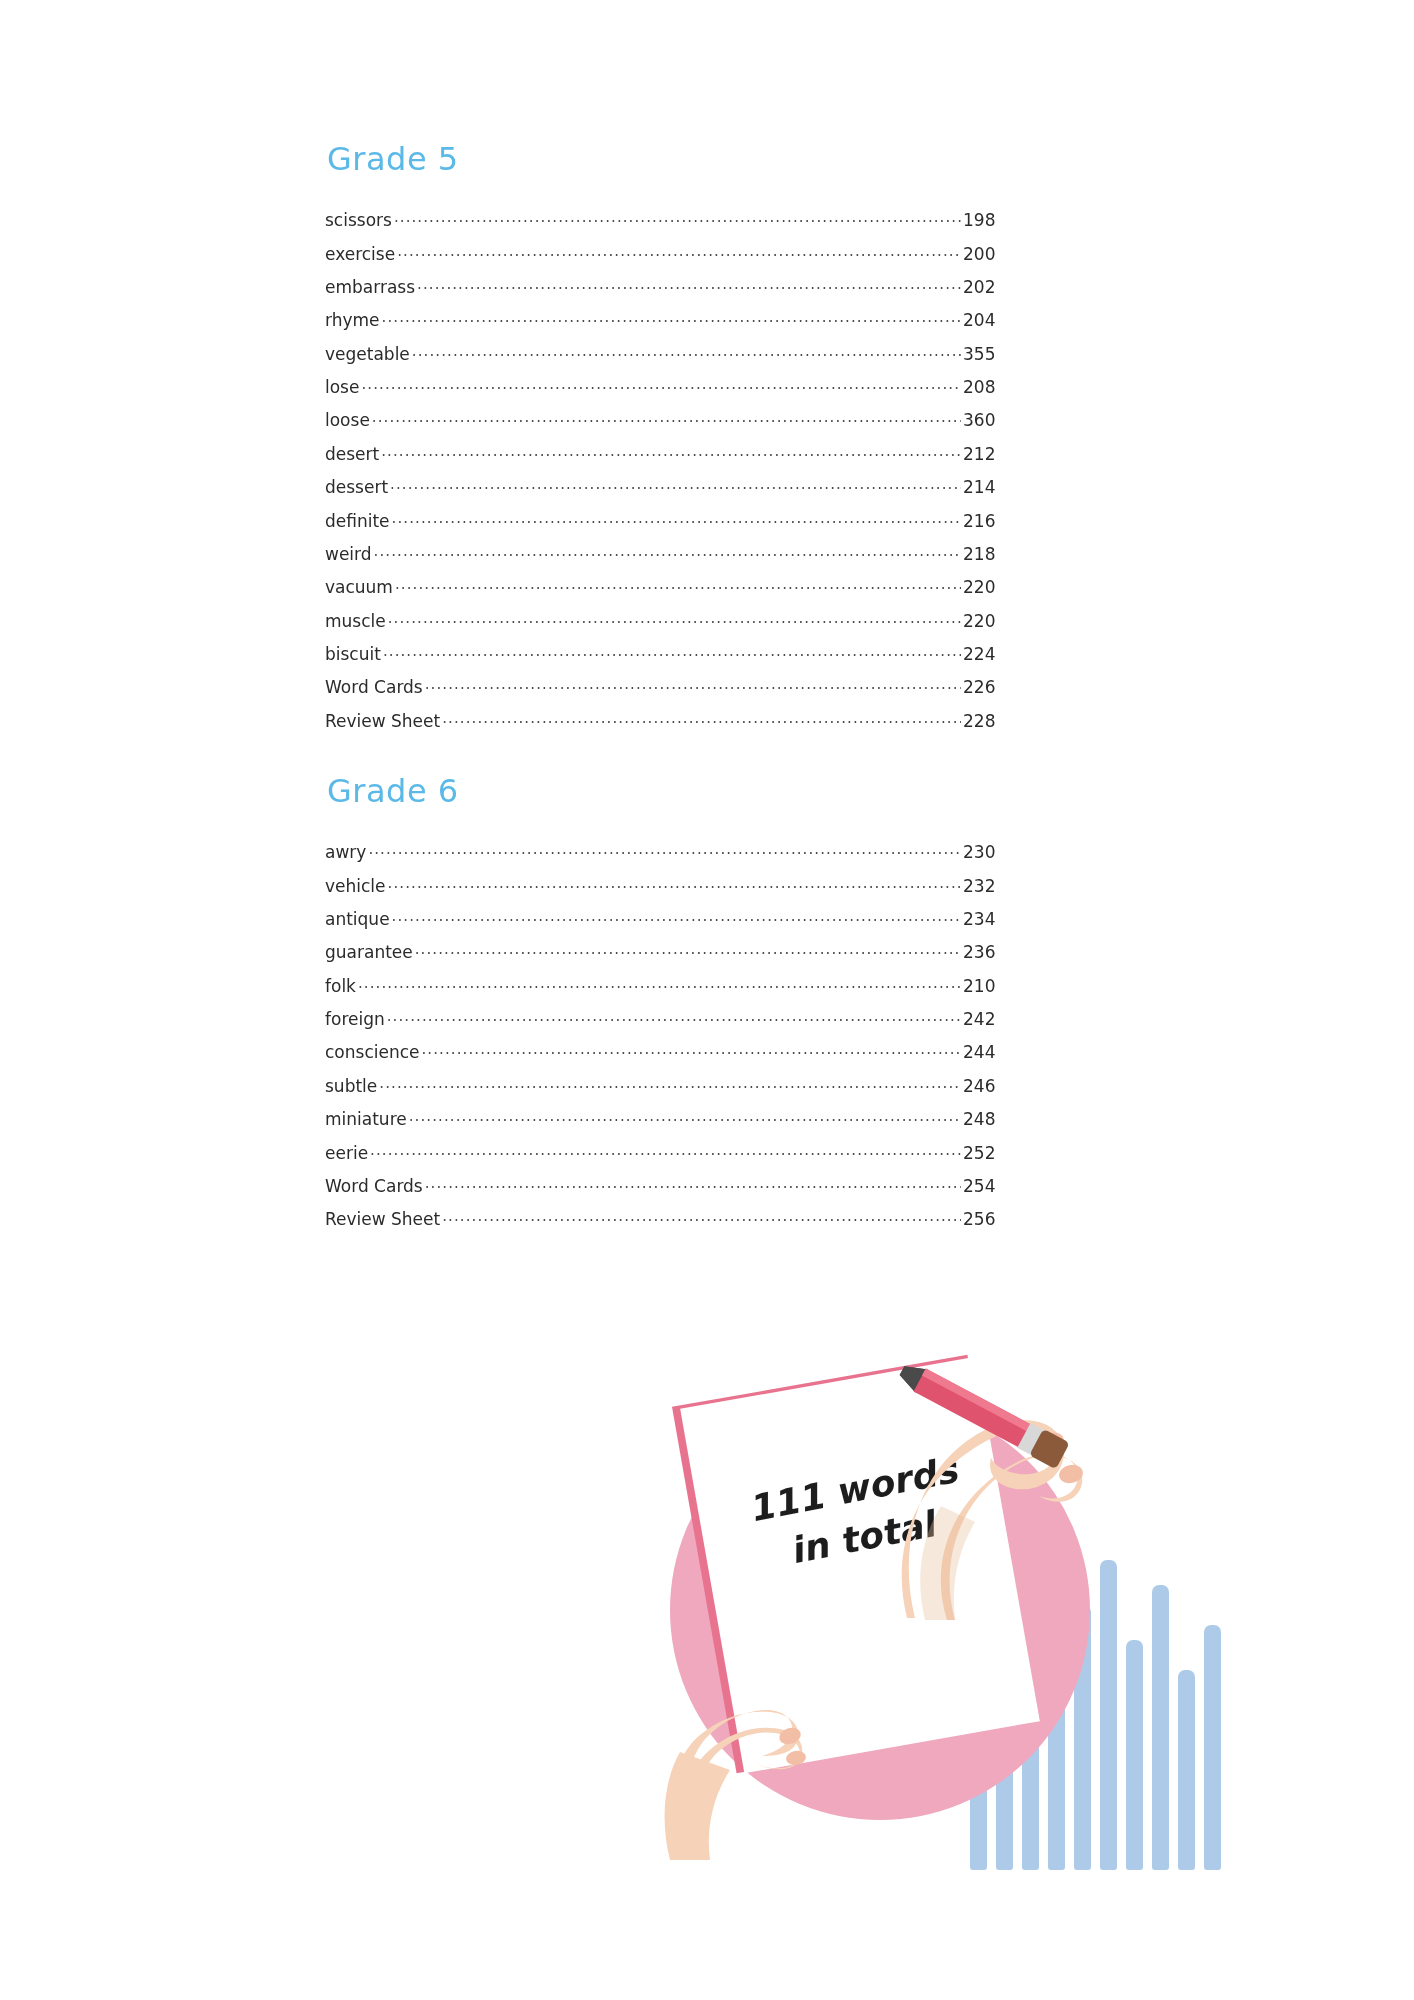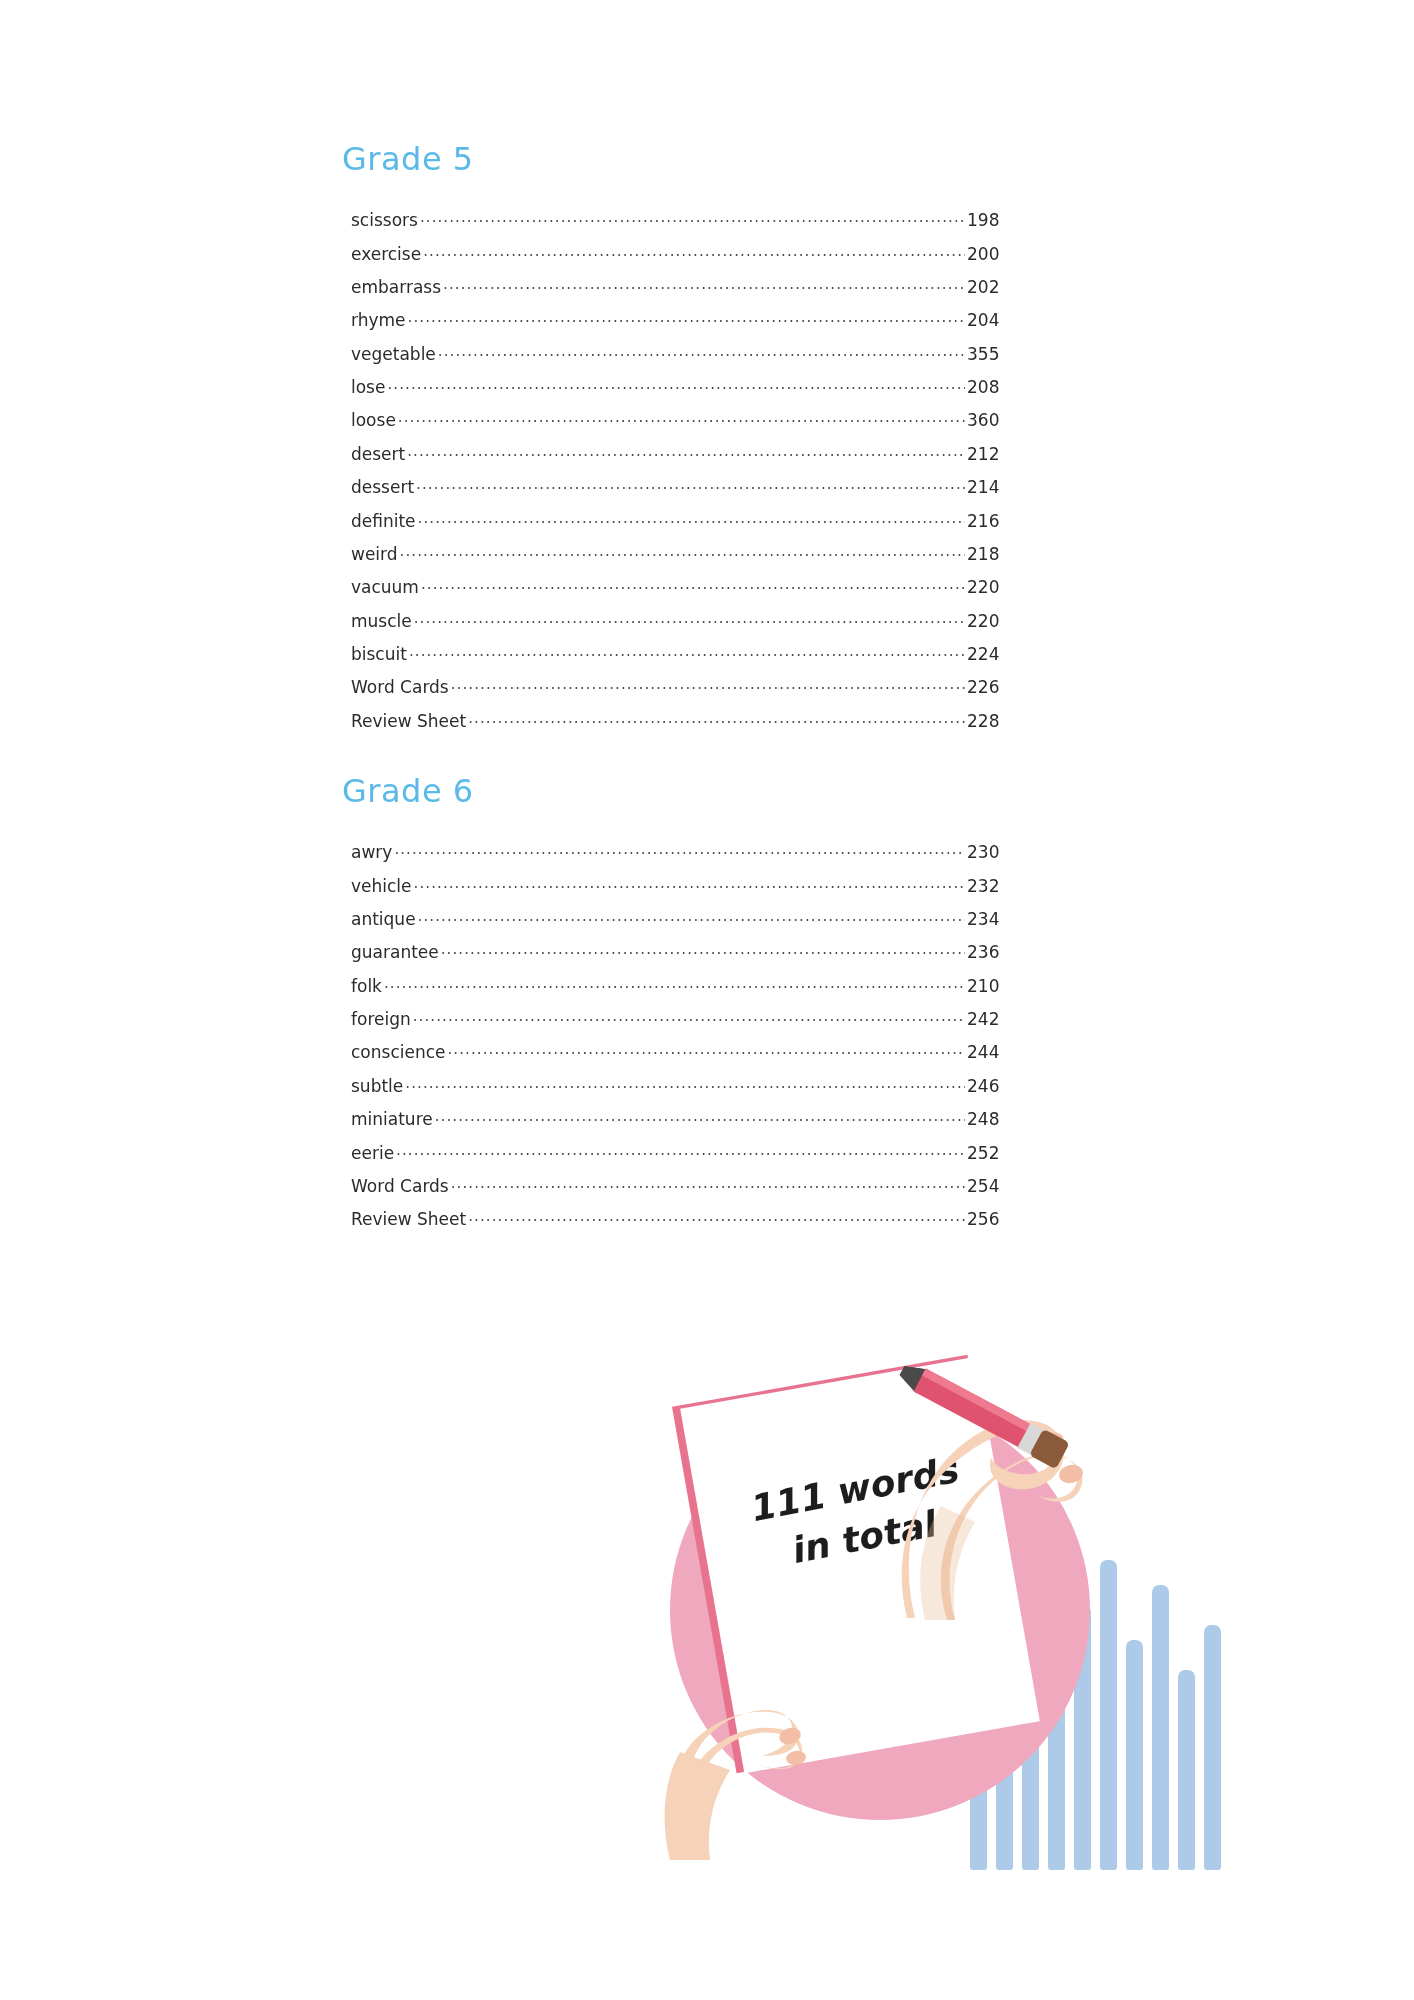--- a/index.html
+++ b/index.html
@@ -14,38 +14,38 @@
     font-family: "DejaVu Sans", sans-serif;
     overflow: hidden;
   }
   .page {
     position: absolute;
     inset: 0;
     background: #ffffff;
   }
   .toc {
     position: absolute;
-    left: 340px;
+    left: 325px;
     top: 140px;
     width: 680px;
   }
   .section {
     margin-bottom: 34px;
   }
   .section-title {
     color: #5bb9e8;
     font-size: 32px;
     font-weight: 400;
     letter-spacing: 0.5px;
     margin: 0 0 26px 2px;
     font-family: "DejaVu Sans", sans-serif;
   }
   .entries {
     list-style: none;
-    margin: 11px;
+    margin: 0;
     padding: 0;
   }
   .entry {
     display: flex;
     align-items: baseline;
     font-size: 17px;
     color: #2b2b2b;
     line-height: 1.0;
     padding: 8.2px 0;
     white-space: nowrap;

